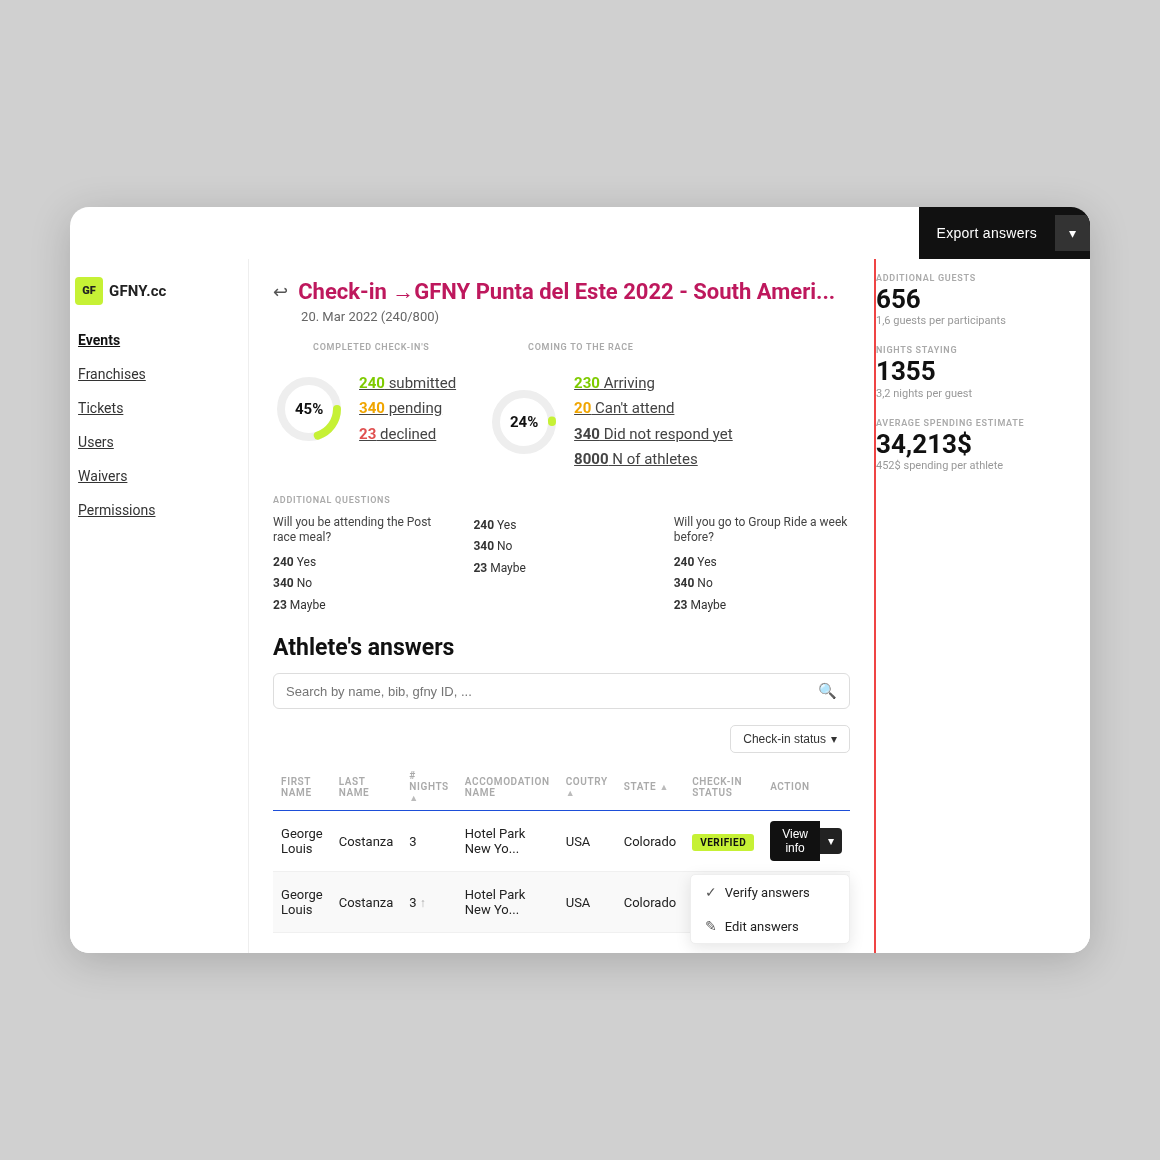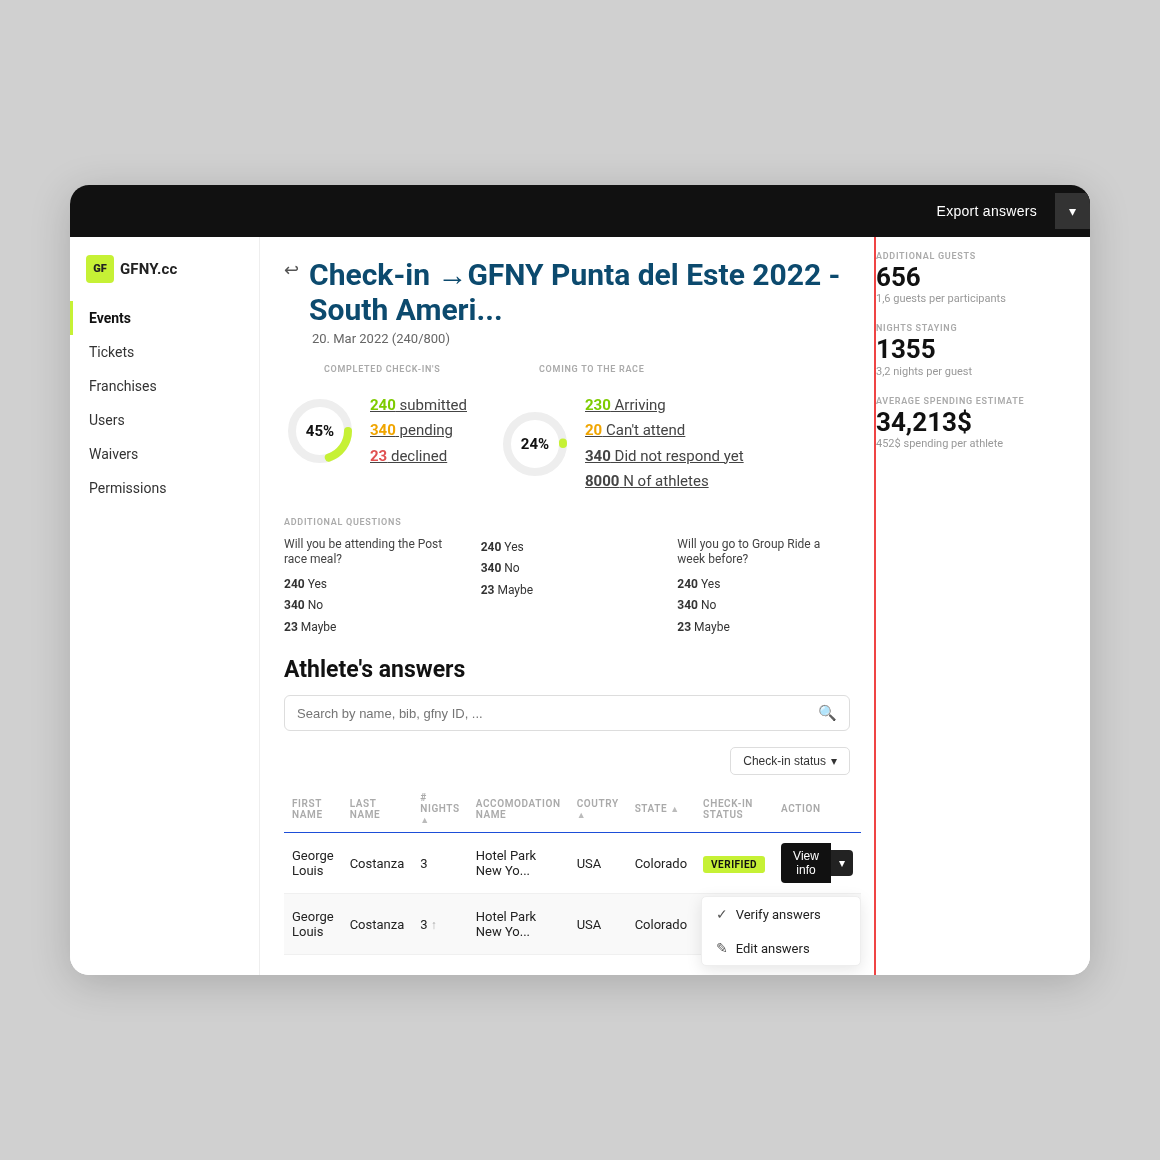--- a/index.html
+++ b/index.html
@@ -13,20 +13,21 @@
     }
     .app-window {
       background: #fff;
       border-radius: 19px;
       width: 1020px;
       min-height: 640px;
       box-shadow: 0 8px 40px rgba(0,0,0,0.18);
       display: flex;
       flex-direction: column;
       overflow: hidden;
+      align-items: flex-end;
     }
     .export-btn-group {
       display: flex;
       align-items: center;
       background: #111;
     }
     .export-btn {
       background: #111;
       color: #fff;
       border: none;
@@ -78,20 +79,21 @@
     }
     .nav-item {
       display: flex;
       align-items: center;
       padding: 9px 16px;
       font-size: 14px;
       color: #333;
       cursor: pointer;
       font-weight: 400;
       border-left: 3px solid transparent;
+      text-decoration: underline;
     }
     .nav-item.active {
       font-weight: 700;
       color: #111;
       border-left: 3px solid #c6f135;
     }
     .page-header {
       display: flex;
       align-items: flex-start;
       gap: 10px;
@@ -99,23 +101,23 @@
     }
     .back-btn {
       background: none;
       border: none;
       cursor: pointer;
       font-size: 18px;
       color: #555;
       margin-top: 2px;
     }
     .page-title {
-      font-size: 30px;
-      font-weight: 700;
-      color: #0c4a6e;
+      font-size: 22px;
+      font-weight: 700;
+      color: #be185d;
     }
     .page-subtitle {
       font-size: 13px;
       color: #666;
       margin-left: 28px;
       margin-bottom: 18px;
     }
     .stats-row {
       display: flex;
       gap: 32px;
@@ -398,24 +400,24 @@
     <div class="sidebar">
       <div class="logo-area">
         <div class="logo-icon">GF</div>
         <span class="logo-text">GFNY.cc</span>
       </div>
 
       <div class="nav-item active">
         <span>Events</span>
       </div>
       <div class="nav-item">
+        <span>Franchises</span>
+      </div>
+      <div class="nav-item">
         <span>Tickets</span>
-      </div>
-      <div class="nav-item">
-        <span>Franchises</span>
       </div>
       <div class="nav-item">
         <span>Users</span>
       </div>
       <div class="nav-item">
         <span>Waivers</span>
       </div>
       <div class="nav-item">
         <span>Permissions</span>
       </div>

